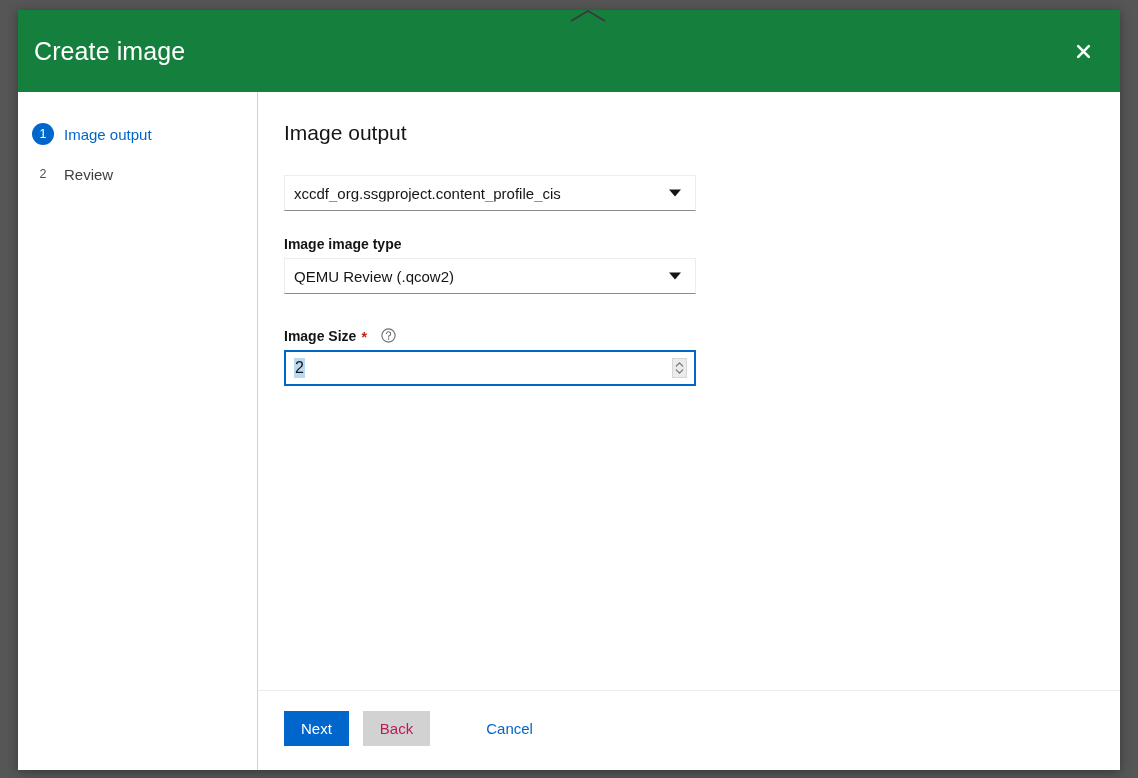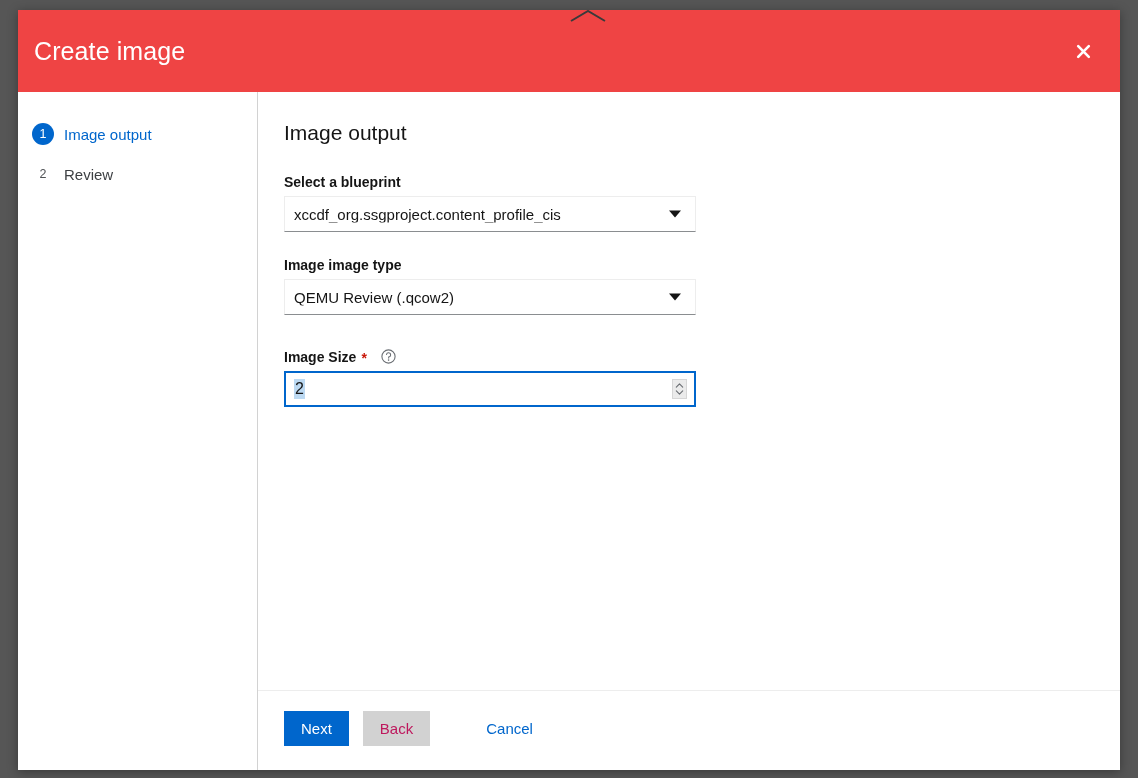--- a/index.html
+++ b/index.html
@@ -43,21 +43,21 @@
     height: 12px;
     z-index: 30;
     pointer-events: auto;
   }
   #drag-notch svg { display: block; }
 
   
   #modal-header {
     position: relative;
     height: 82px;
-    background: #ef4444;
+    background: #15803d;
     flex: 0 0 82px;
     padding-left: 20px;
   }
   #modal-title {
     position: absolute;
     left: 16px;
     top: 50%;
     transform: translateY(-50%);
     color: #ffffff;
     font-size: 25px;
@@ -339,23 +339,20 @@
       </div>
     </nav>
 
     <section id="wizard-main">
 
       <div id="wizard-content">
 
         <h2 id="section-title">Image output</h2>
 
         <div class="form-group">
-          <div class="field-label">
-            <span>Select a blueprint</span>
-          </div>
           <div class="select-wrap">
             <span class="select-value">xccdf_org.ssgproject.content_profile_cis</span>
             <span class="select-caret"></span>
           </div>
         </div>
 
         <div class="form-group">
           <div class="field-label">
             <span>Image image type</span>
           </div>

